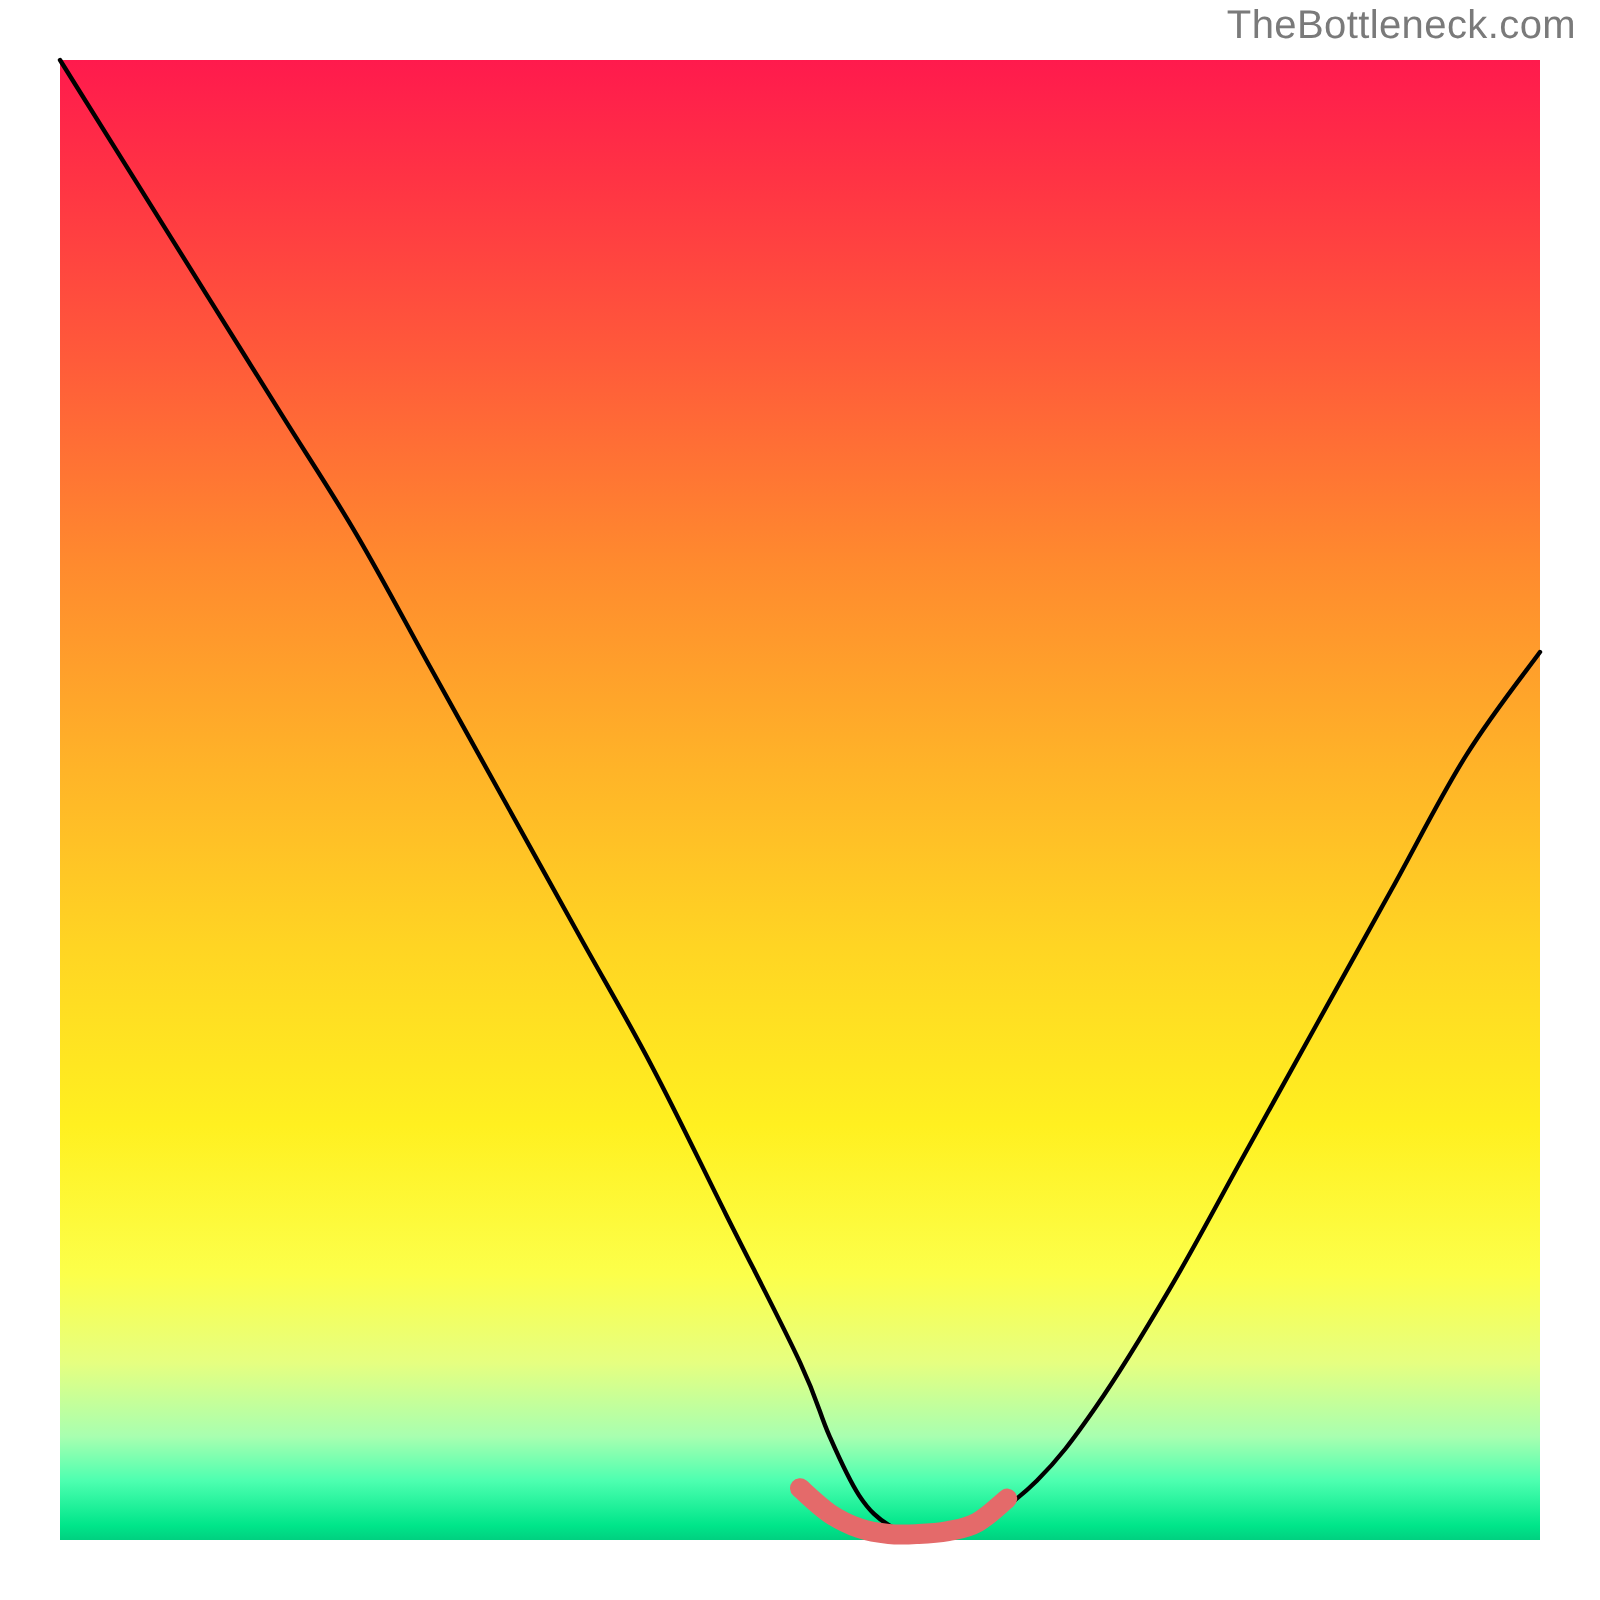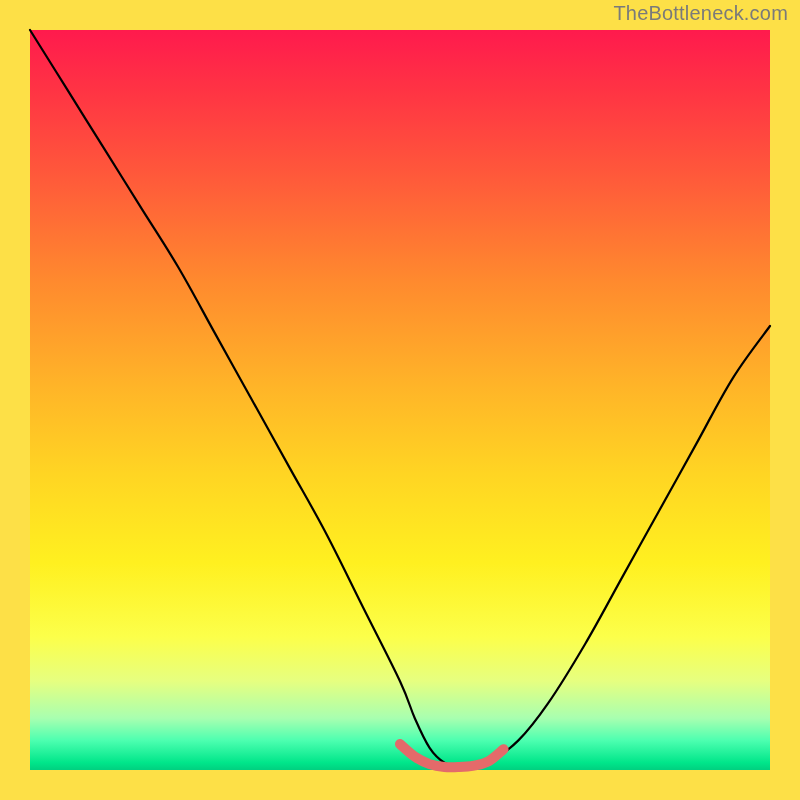--- a/index.html
+++ b/index.html
@@ -8,21 +8,21 @@
     width: 800px;
     height: 800px;
     background: #000;
     overflow: hidden;
     font-family: Arial, Helvetica, sans-serif;
   }
   .canvas-wrap {
     position: relative;
     width: 800px;
     height: 800px;
-    background: #fde047;
+    background: #ffffff;
   }
   .plot-area {
     position: absolute;
     background: linear-gradient(to bottom,
       #ff1a4d 0%,
       #ff3344 8%,
       #ff5a3a 20%,
       #ff8a2e 34%,
       #ffb428 48%,
       #ffd523 60%,

